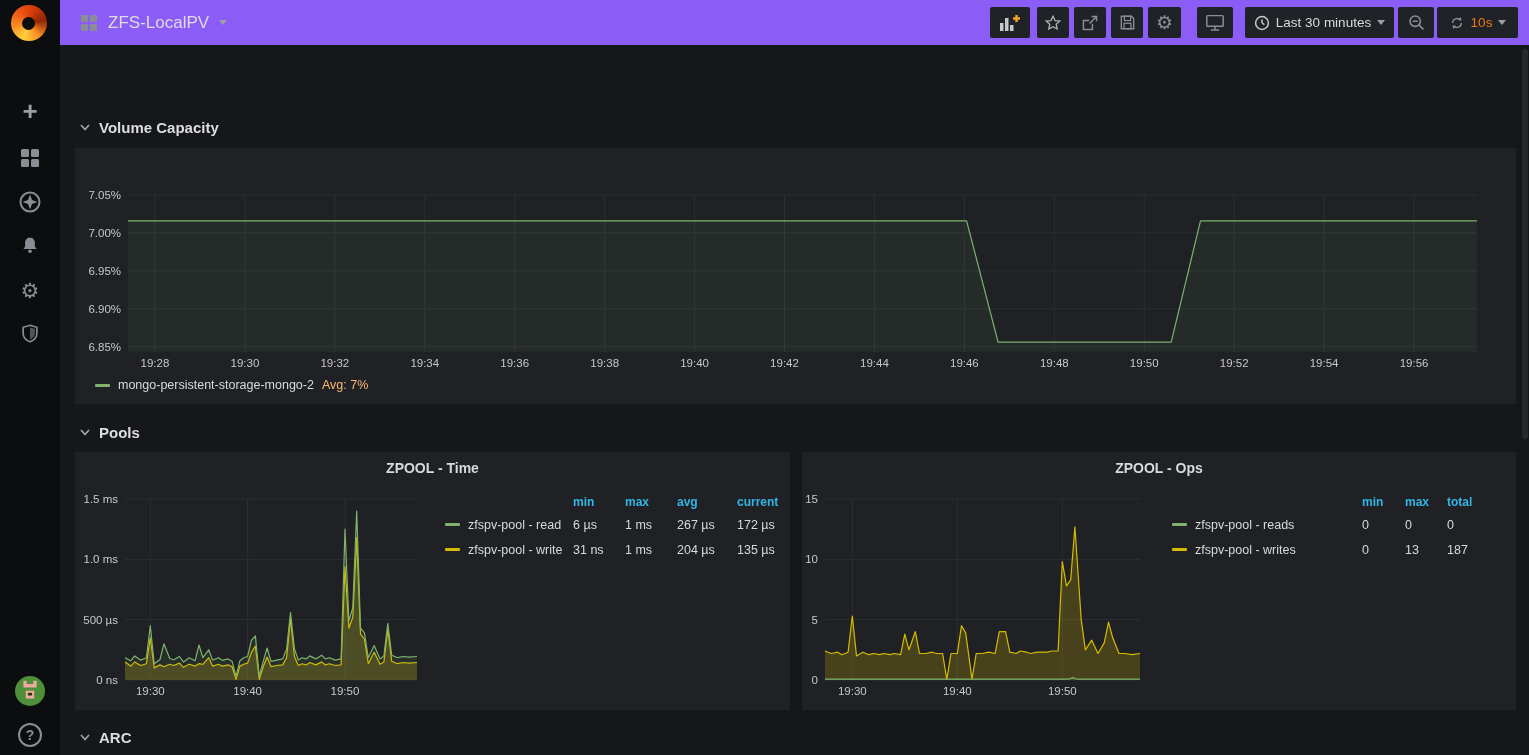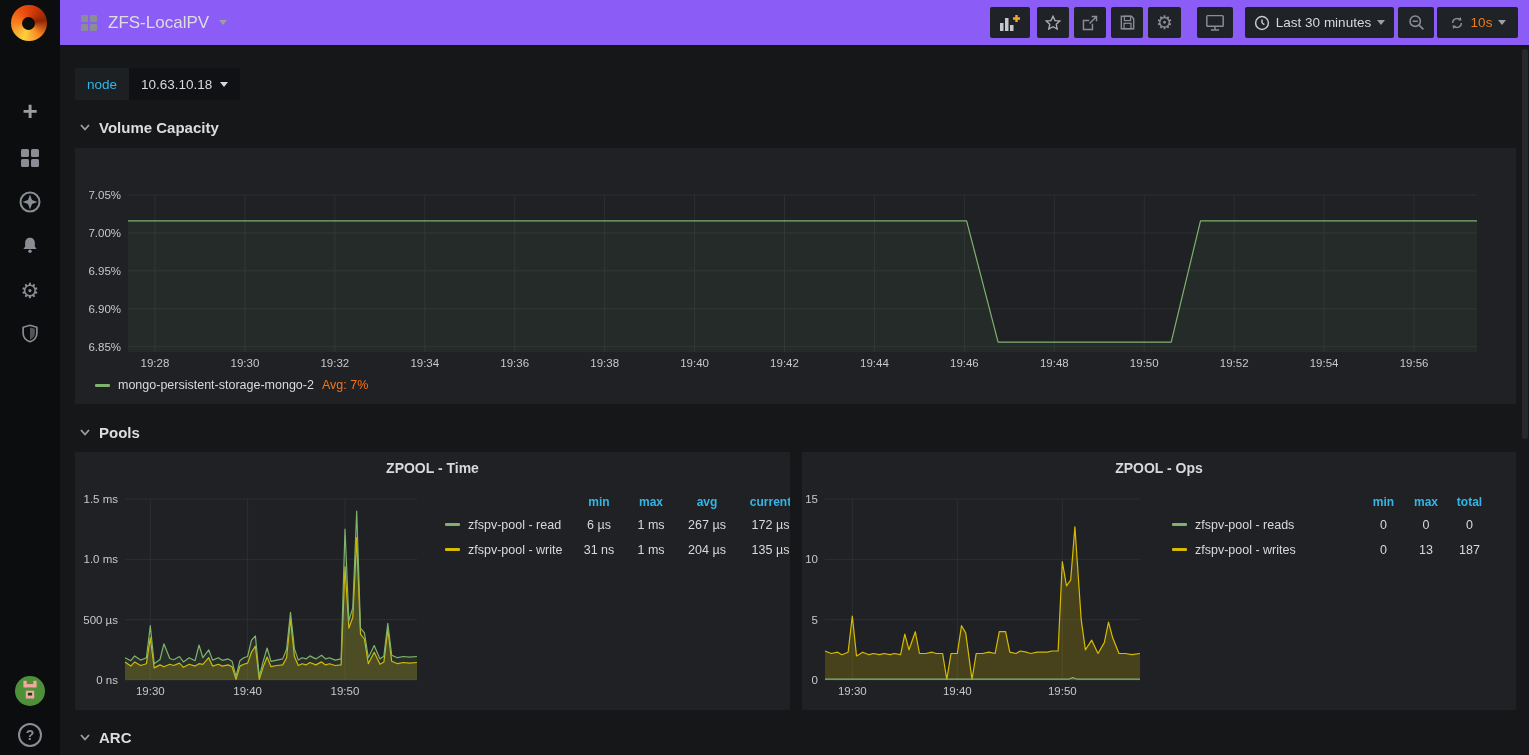--- a/index.html
+++ b/index.html
@@ -41,26 +41,26 @@
   .panel { position:absolute; background:#1f2124; overflow:hidden; }
   .panel-title { position:absolute; top:8px; left:0; width:100%; text-align:center; color:#d8d9da; font-size:14px; font-weight:700; cursor:pointer; }
   .chart-svg { position:absolute; left:0; top:0; }
 
   
   .legend-table { position:absolute; top:40px; font-size:12.5px; color:#d8d9da; }
   .lt-row { display:flex; align-items:center; height:25px; }
   .lt-row.lt-head { height:20px; }
   .lt-head .lt-cell { color:#33b5e5; font-weight:700; font-size:12px; }
   .lt-name { display:flex; align-items:center; gap:8px; }
-  .lt-cell { text-align:center; }
+  .lt-cell { text-align:left; }
   .marker { display:inline-block; width:15px; height:3px; border-radius:1px; }
   .series-name { cursor:pointer; }
 
   .chart-legend { position:absolute; display:flex; align-items:center; gap:8px; font-size:12.5px; color:#d8d9da; }
-  .legend-stat { color:#f97316; }
+  .legend-stat { color:#fdba74; }
 
   
   #scrollbar { position:absolute; left:1461px; top:0; width:8px; height:710px; }
   #scroll-thumb { position:absolute; left:1px; top:4px; width:6px; height:390px; background:#26282c; border-radius:3px; }
 </style>
 </head>
 <body>
 
 <div id="app">
 
@@ -190,27 +190,20 @@
         <path d="M15.5 10a5.5 5.5 0 0 1-9.5 3.8" fill="none" stroke="#8a8e94" stroke-width="1.8"></path>
         <polygon points="5.2,17.5 4.4,12.7 9,13.8" fill="#8a8e94"></polygon>
       </svg>
       <span class="refresh-text">10s</span>
       <span class="caret"></span>
     </div>
   </div>
 
   <div id="content">
 
-    <div class="var-chip">
-      <div class="var-label">node</div>
-      <div class="var-value">
-        <span>10.63.10.18</span>
-        <span class="caret"></span>
-      </div>
-    </div>
 
     <div class="row-header" style="left:19px;top:70px">
       <svg width="12" height="12" viewBox="0 0 12 12">
           <polyline points="2,4 6,8.5 10,4" fill="none" stroke="#9da0a3" stroke-width="1.8"></polyline>
         </svg>
       <span>Volume Capacity</span>
     </div>
 
     <div class="panel" style="left:15px;top:103px;width:1441px;height:256px">
       <svg class="chart-svg" id="chart0" width="1441" height="256">

